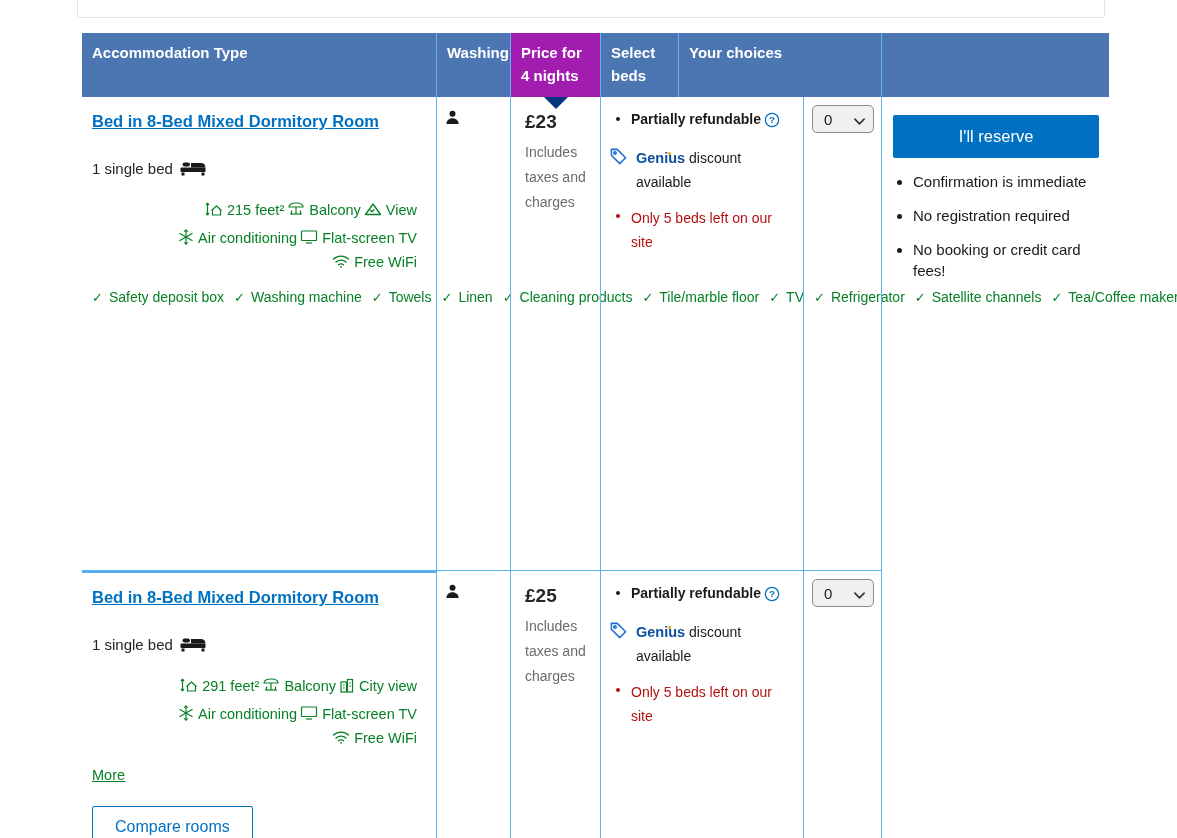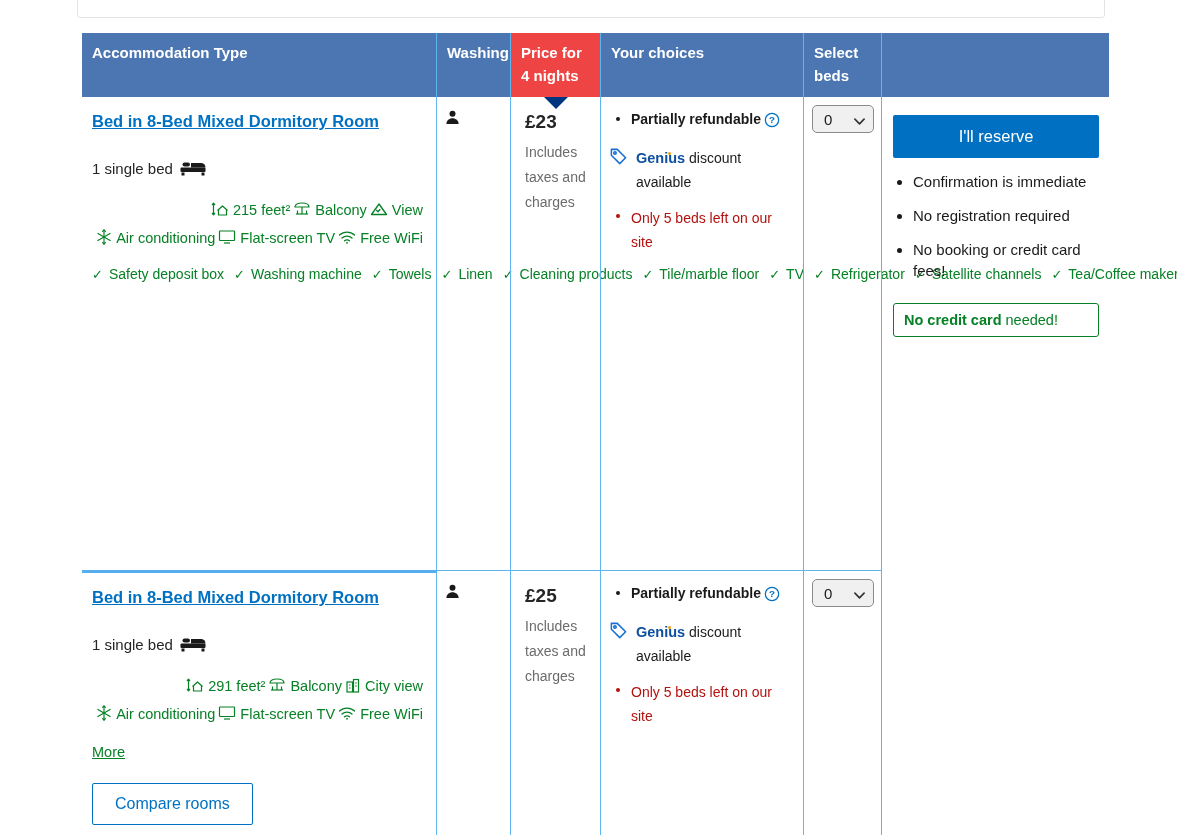--- a/index.html
+++ b/index.html
@@ -17,33 +17,33 @@
   .table-wrap { position:absolute; left:82px; top:33px; width:1027px; }
 
   
   .thead { display:flex; background:#4c76b2; color:#fff; height:64px; }
   .th {
     font-weight:bold; font-size:15px; line-height:1.5;
     padding:9px 10px; border-right:1px solid #5eb5f0;
   }
   .w1{width:355px} .w2{width:74px} .w3{width:90px} .w4{width:203px} .w5{width:78px}
   .w6{width:227px; border-right:none;}
-  .th.w3 { background:#ef4444; position:relative; }
+  .th.w3 { background:#a21caf; position:relative; }
   .th.w3::after {
     content:''; position:absolute; left:50%; transform:translateX(-50%); bottom:-12px;
     width:0; height:0; border:12px solid transparent; border-top:12px solid #003580; border-bottom:0;
   }
 
   
   .tbody { display:flex; }
   .main-cols { width:800px; }
   .row { display:flex; }
   .row-1 { min-height:473px; }
   .cell { border-right:1px solid #5eb5f0; }
-  .c1 { width:355px; padding:12px 10px 10px 10px; }
+  .c1 { width:355px; padding:12px 16px 10px 10px; }
   .c2 { width:74px;  padding:13px 0 0 8px; }
   .c3 { width:90px;  padding:14px 8px 0 14px; }
   .c4 { width:203px; padding:13px 6px 0 8px; }
   .c5 { width:78px;  padding:8px 0 0 8px; }
   .row-2 .cell { border-top:1px solid #5eb5f0; }
   .row-2 .c1 { border-top:3px solid #55aef0; }
 
   
   .room-title {
     display:inline; color:#0071c2; font-weight:bold; font-size:16.5px;
@@ -110,22 +110,22 @@
 <body>
 
 <div class="top-strip"></div>
 
 <div class="table-wrap">
 
   <div class="thead">
     <div class="th w1">Accommodation Type</div>
     <div class="th w2">Washing</div>
     <div class="th w3">Price for 4 nights</div>
+    <div class="th w5">Select beds</div>
     <div class="th w4">Your choices</div>
-    <div class="th w5">Select beds</div>
     <div class="th w6"></div>
   </div>
 
   <div class="tbody">
     <div class="main-cols">
 
       <div class="row row-1">
         <div class="cell c1">
           <a class="room-title">Bed in 8-Bed Mixed Dormitory Room</a>
           <div class="bed-line">
@@ -366,18 +366,15 @@
     </div>
 
     <div class="reserve-col">
       <button class="reserve-btn">I'll reserve</button>
       <ul class="reserve-bullets">
 
       <li>Confirmation is immediate</li>
           <li>No registration required</li>
           <li>No booking or credit card fees!</li>
         </ul>
-      <div class="no-cc-box">
-        <b>No credit card</b><span> needed!</span>
-      </div>
     </div>
   </div>
 </div>
 
 </body></html>

